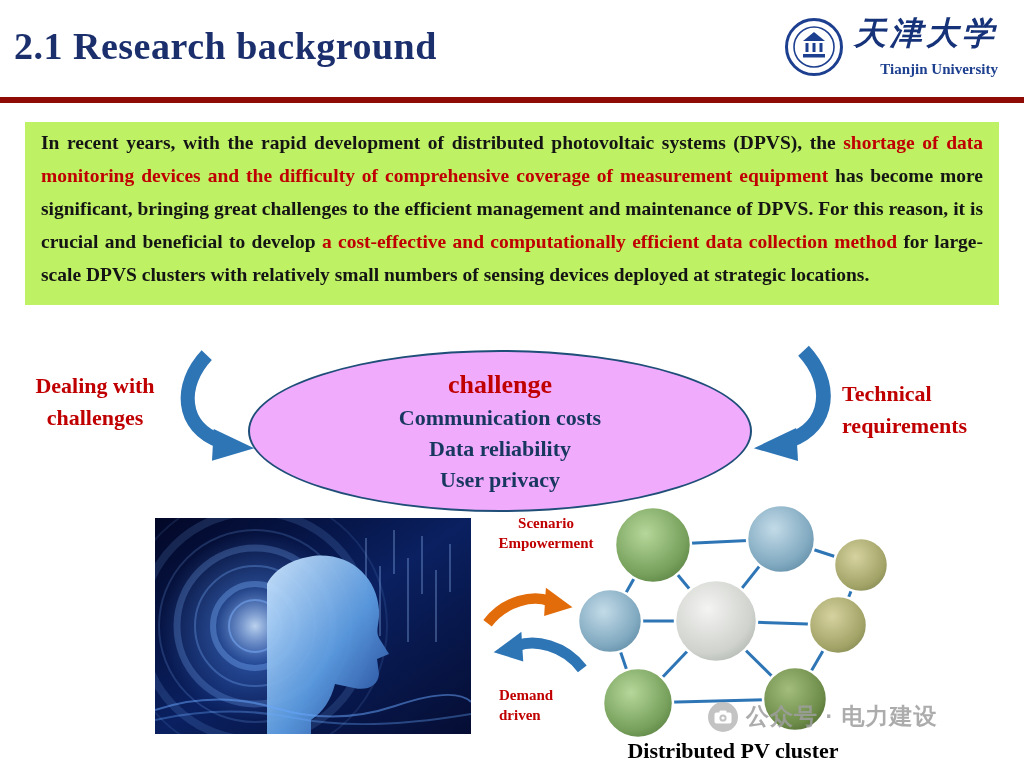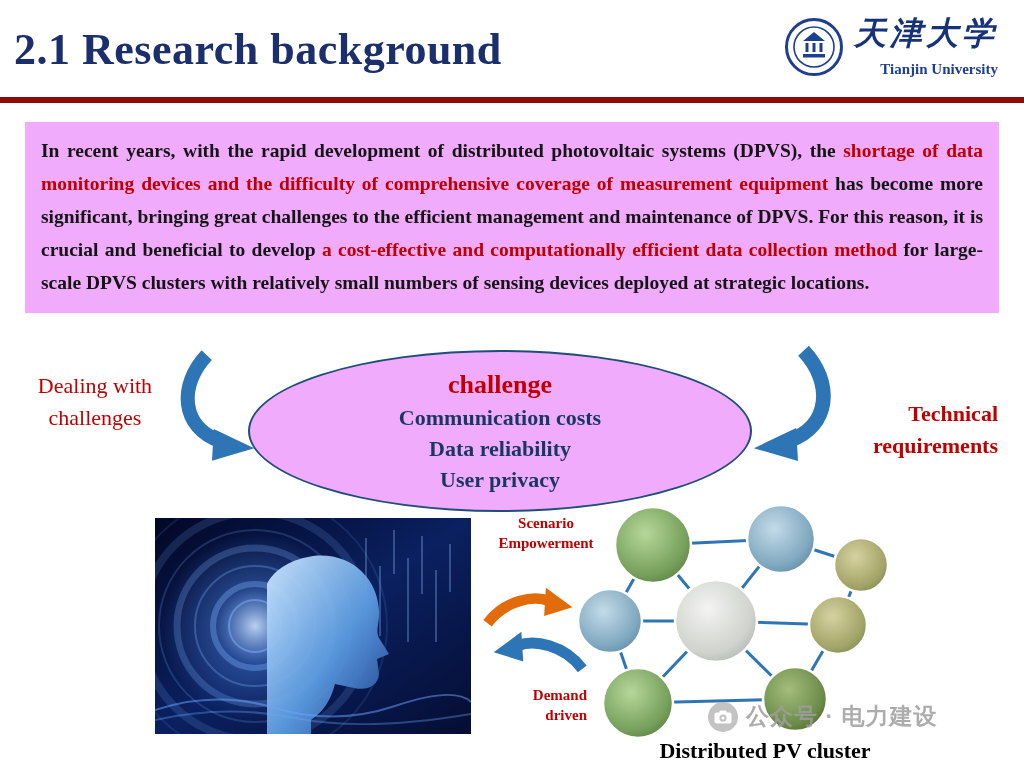--- a/index.html
+++ b/index.html
@@ -1,60 +1,60 @@
 <!DOCTYPE html>
 <html><head>
 <meta charset="utf-8">
 <style>
   html,body{margin:0;padding:0;background:#ffffff;}
   .slide{position:relative;width:1024px;height:768px;background:#ffffff;overflow:hidden;
          font-family:"Liberation Serif",serif;}
 
   
-  .title{position:absolute;left:14px;top:24px;font-size:44px;font-weight:bold;color:#1b2f6d;letter-spacing:0.5px;}
+  .title{position:absolute;left:14px;top:24px;font-size:38px;font-weight:bold;color:#1b2f6d;letter-spacing:0.5px;}
   .logo{position:absolute;right:26px;top:16px;display:flex;align-items:center;gap:10px;}
   .logo-text{display:flex;flex-direction:column;align-items:flex-end;gap:8px;}
   .logo-cn{font-size:32px;font-weight:bold;font-style:italic;color:#16337a;letter-spacing:4px;line-height:1.1;}
   .logo-en{font-size:15px;font-weight:bold;color:#1d3f8f;margin-top:2px;}
   .divider{position:absolute;left:0;top:97px;width:1024px;height:6px;background:#8e0b06;}
 
   
-  .intro{position:absolute;left:25px;top:122px;width:942px;padding:12px 16px 14px;background:#f0abfc;
+  .intro{position:absolute;left:25px;top:122px;width:942px;padding:4px 16px 14px;background:#bef264;
          font-size:19.5px;font-weight:bold;line-height:33px;text-align:justify;color:#141414;}
   .seg-red{color:#c00000;}
   .seg-black{color:#141414;}
 
   
   .label-left{position:absolute;left:20px;top:370px;width:150px;text-align:center;
-              font-size:22px;font-weight:normal;color:#c00000;line-height:1.45;}
-  .label-right{position:absolute;left:842px;top:398px;width:156px;text-align:right;
+              font-size:22px;font-weight:bold;color:#c00000;line-height:1.45;}
+  .label-right{position:absolute;left:842px;top:378px;width:156px;text-align:left;
                font-size:22px;font-weight:bold;color:#c00000;line-height:1.45;}
   .ellipse{position:absolute;left:248px;top:350px;width:500px;height:158px;background:#f0abfc;
            border:2px solid #1f4e79;border-radius:50%;display:flex;flex-direction:column;
            align-items:center;justify-content:center;gap:5px;z-index:2;}
   .ch-title{font-size:26px;font-weight:bold;color:#c00000;}
   .ch-item{font-size:22px;font-weight:bold;color:#17375e;}
   .arrow-left{position:absolute;left:168px;top:344px;width:88px;height:126px;z-index:1;}
   .arrow-right{position:absolute;left:752px;top:344px;width:92px;height:122px;transform:scaleX(-1);z-index:1;}
 
   
   .ai-art{position:absolute;left:155px;top:518px;width:316px;height:216px;}
   .ai-art svg{display:block;width:100%;height:100%;}
   .ai-caption{position:absolute;left:150px;top:735px;width:326px;text-align:center;
               font-size:21px;font-weight:bold;color:#000000;}
   .scenario-label{position:absolute;left:489px;top:514px;width:114px;text-align:center;
                   font-size:15px;font-weight:bold;color:#c00000;line-height:1.3;}
   .arrow-orange{position:absolute;left:478px;top:586px;width:104px;height:46px;}
   .arrow-blue{position:absolute;left:486px;top:630px;width:104px;height:48px;transform:scaleX(-1);}
-  .demand-label{position:absolute;left:499px;top:686px;width:88px;text-align:right;
+  .demand-label{position:absolute;left:499px;top:686px;width:88px;text-align:left;
                 font-size:15px;font-weight:bold;color:#c00000;line-height:1.3;}
   .pv-net{position:absolute;left:558px;top:503px;width:334px;height:248px;}
   .net-link{stroke:#2e75b6;stroke-width:3;}
   .net-node{stroke:#ffffff;stroke-width:2.5;}
-  .pv-caption{position:absolute;left:600px;top:738px;width:330px;text-align:center;
+  .pv-caption{position:absolute;left:568px;top:738px;width:330px;text-align:center;
               font-size:22px;font-weight:bold;color:#000000;}
 
   
   .watermark{position:absolute;left:708px;top:701px;display:flex;align-items:center;gap:8px;z-index:6;opacity:0.85;}
   .watermark span{font-family:"Liberation Sans",sans-serif;font-size:23px;font-weight:bold;
                   color:#9e9e9e;letter-spacing:1px;}
 </style>
 </head>
 <body>
 

